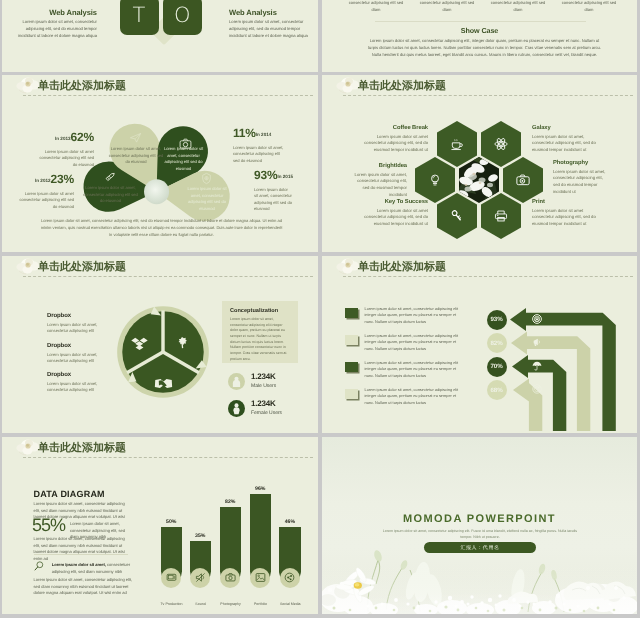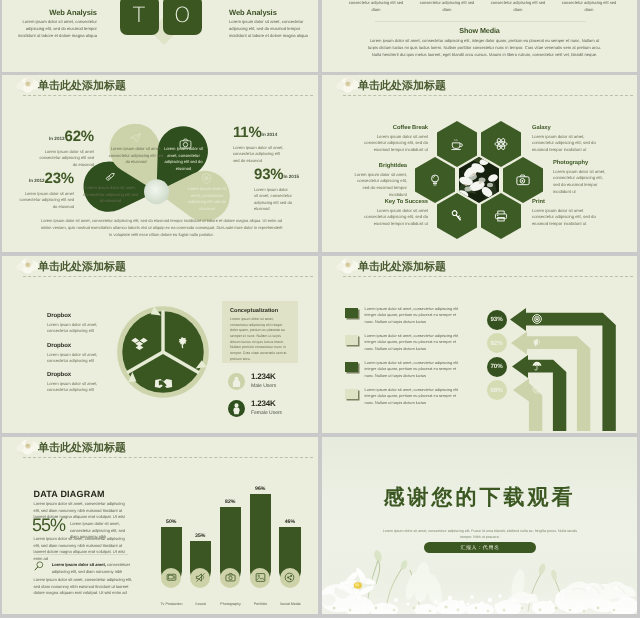--- a/index.html
+++ b/index.html
@@ -53,21 +53,21 @@
   .pt2{left:161px;top:71px;width:41px;}
   .pt3{left:81px;top:110px;width:55px;}
   .pt4{left:184px;top:111px;width:42px;}
   .pic{width:13px;height:13px;}
   .pic1{left:127px;top:56px;}
   .pic2{left:177px;top:62px;}
   .pic3{left:102px;top:95px;}
   .pic4{left:198px;top:97px;}
   .st{position:absolute;}
   .st-v{white-space:nowrap;line-height:1;}
-  .st-n{font-size:15px;font-weight:700;color:#3f5826;font-family:"Liberation Sans",sans-serif;letter-spacing:-.2px;}
+  .st-n{font-size:12px;font-weight:700;color:#3f5826;font-family:"Liberation Sans",sans-serif;letter-spacing:-.2px;}
   .st-p{font-size:4.6px;font-weight:700;color:#46523a;position:relative;top:-1px;}
   .st-b{margin-top:3.5px;font-size:4.1px;color:#6a6f55;line-height:1.62;}
   .st-a{left:32px;top:54px;width:60px;text-align:right;}
   .st-b2{left:12px;top:96px;width:60px;text-align:right;}
   .st-c{left:231px;top:50px;width:52px;text-align:left;}
   .st-d{left:252px;top:92px;width:38px;text-align:left;}
   .pt-foot{left:38px;top:143px;width:243px;font-size:4.05px;color:#6a6f55;line-height:1.7;text-align:center;}
 
   
   .hexgrid{left:92px;top:45px;width:200px;height:150px;}
@@ -795,28 +795,28 @@
         <circle cx="54" cy="74" r="1.4"></circle>
           <circle cx="72" cy="76" r="1.3"></circle>
           <circle cx="92" cy="74" r="1.4"></circle>
         <circle cx="108" cy="77" r="1.3"></circle>
           <circle cx="166" cy="77" r="1.3"></circle>
           <circle cx="262" cy="77" r="1.3"></circle>
       </g>
       <rect x="0" y="30" width="315" height="50" fill="url(#haze)" opacity=".3"></rect>
       <ellipse cx="160" cy="80" rx="175" ry="22" fill="url(#glow)" opacity=".4"></ellipse>
     </svg>
-    <div class="abs ty-h">感谢您的下载观看</div>
+    <div class="abs ty-s">MOMODA POWERPOINT</div>
     <div class="abs ty-b">Lorem ipsum dolor sit amet, consectetur adipiscing elit. Fusce id urna blandit, eleifend nulla ac, fringilla purus. Nulla iaculis tempor. Nibh ut posuere.</div>
     <div class="abs ty-badge">汇报人：代用名</div>
   </div>
 
   <div class="slide s2">
     <div class="abs sc-col sc-c1">Lorem ipsum dolor sit amet, consectetur adipiscing elit sed diam</div>
     <div class="abs sc-col sc-c2">Lorem ipsum dolor sit amet, consectetur adipiscing elit sed diam</div>
     <div class="abs sc-col sc-c3">Lorem ipsum dolor sit amet, consectetur adipiscing elit sed diam</div>
     <div class="abs sc-col sc-c4">Lorem ipsum dolor sit amet, consectetur adipiscing elit sed diam</div>
     <div class="abs sc-rule"></div>
-    <div class="abs sc-head">Show Media</div>
+    <div class="abs sc-head">Show Case</div>
     <div class="abs sc-body">Lorem ipsum dolor sit amet, consectetur adipiscing elit, integer dolor quam, pretium eu placerat eu semper et nunc. Nullam ut turpis dictum luctus mi quis luctus lorem. Nullam porttitor consectetur nunc in tempor. Cras vitae venenatis sem at pretium arcu. Nulla hendrerit dui quis metus laoreet, eget blandit arcu cursus. Mauris in libero rutrum, consectetur velit vel, blandit neque.</div>
   </div>
 
 </div>
 
 </body></html>

